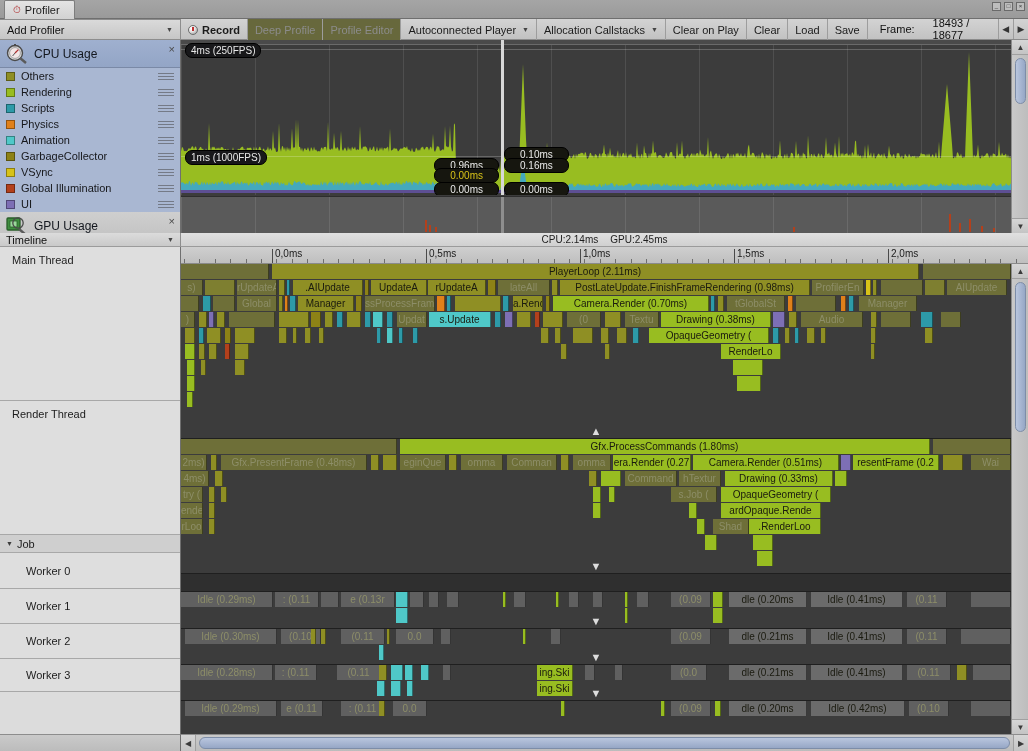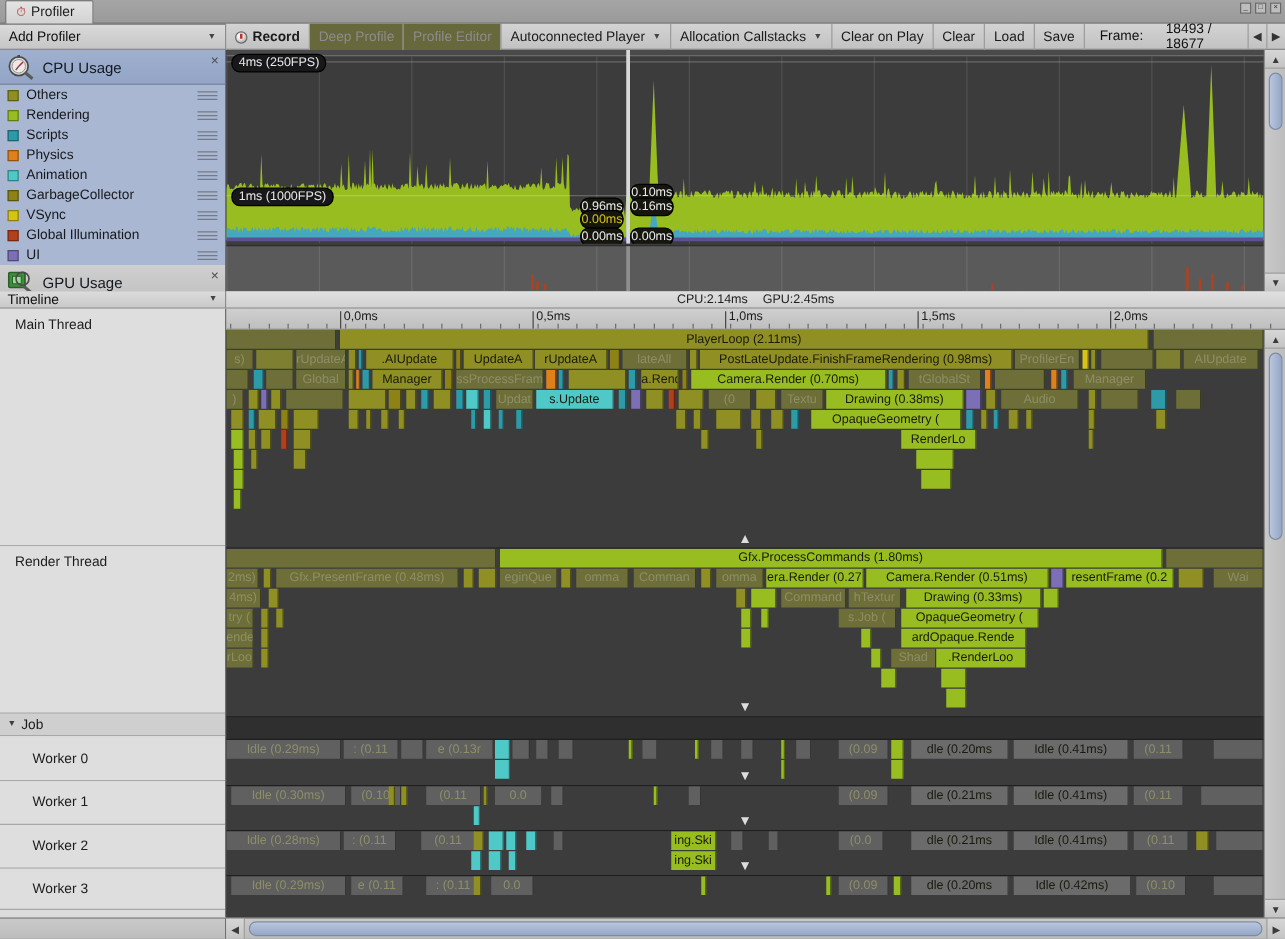--- a/index.html
+++ b/index.html
@@ -67,21 +67,21 @@
 
   
   .grapharea{position:absolute;left:181px;top:40px;width:847px;height:193px;background:#3c3c3c;}
   .gcanvas{position:absolute;left:0;top:0;width:830px;height:155px;overflow:hidden;background:#3c3c3c;}
   .gtop{position:absolute;left:0;top:0;width:830px;height:5px;background:#4a4a4a;border-bottom:1px solid #6a6a6a;}
   .gridv{position:absolute;top:0;bottom:0;width:1px;background:rgba(255,255,255,.10);}
   .gline{position:absolute;left:0;right:0;height:1px;background:rgba(255,255,255,.22);}
   .glabel{position:absolute;background:#18181a;color:#e8e8e8;font-size:10px;
     padding:1px 5px;border-radius:7px;white-space:nowrap;border:1px solid #000;}
   .playhead{position:absolute;top:0;bottom:0;width:3px;background:#d8d8d8;}
-  .vallabel{position:absolute;background:#16160f;font-size:10px;padding:1px 0;
+  .vallabel{position:absolute;background:#16160f;font-size:10px;padding:1px 15px;
     border-radius:7px;white-space:nowrap;border:1px solid #000;}
   .gpu-strip{position:absolute;left:0;top:156px;width:830px;height:37px;background:#5a5a5a;
     border-top:1px solid #2d2d2d;}
   .vscroll{position:absolute;right:0;top:0;width:17px;height:193px;
     background:linear-gradient(90deg,#c9c9c9,#bdbdbd);border-left:1px solid #8d8d8d;}
   .vscroll .ar{position:absolute;left:0;width:17px;height:15px;display:flex;
     align-items:center;justify-content:center;font-size:8px;color:#3a3a3a;
     background:linear-gradient(#d6d6d6,#c4c4c4);}
   .vscroll .ar.up{top:0;border-bottom:1px solid #a0a0a0}
   .vscroll .ar.dn{bottom:0;border-top:1px solid #a0a0a0}
@@ -462,21 +462,21 @@
       <div class="lbl" style="left: 245px;">0,5ms</div>
       <div class="major" style="left: 399px;"></div>
       <div class="lbl" style="left: 399px;">1,0ms</div>
       <div class="major" style="left: 553px;"></div>
       <div class="lbl" style="left: 553px;">1,5ms</div>
       <div class="major" style="left: 707px;"></div>
       <div class="lbl" style="left: 707px;">2,0ms</div>
     </div>
 
   <div class="labelcol">
-    <div class="lblrow" style="height:190px">
+    <div class="lblrow" style="height:154px">
       <span>Main Thread</span>
     </div>
     <div class="lblrow" style="height:134px">
       <span>Render Thread</span>
     </div>
     <div class="lblrow group" style="height:18px">
       <span class="tri">▼</span>
       <span>Job</span>
     </div>
     <div class="lblrow sub" style="height:36px">

